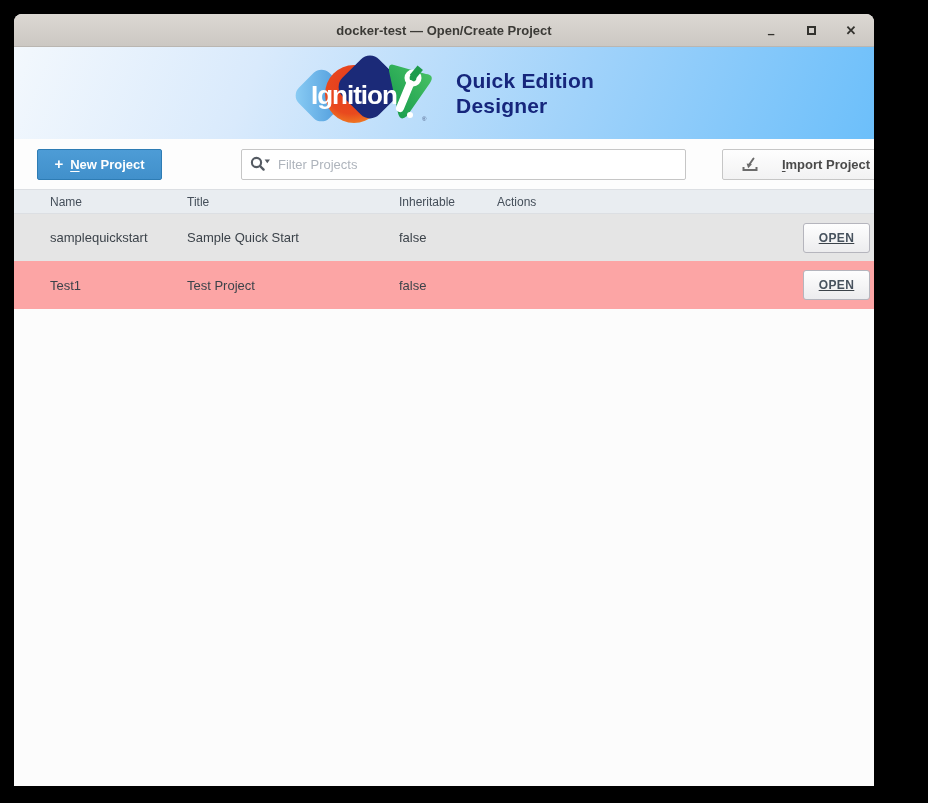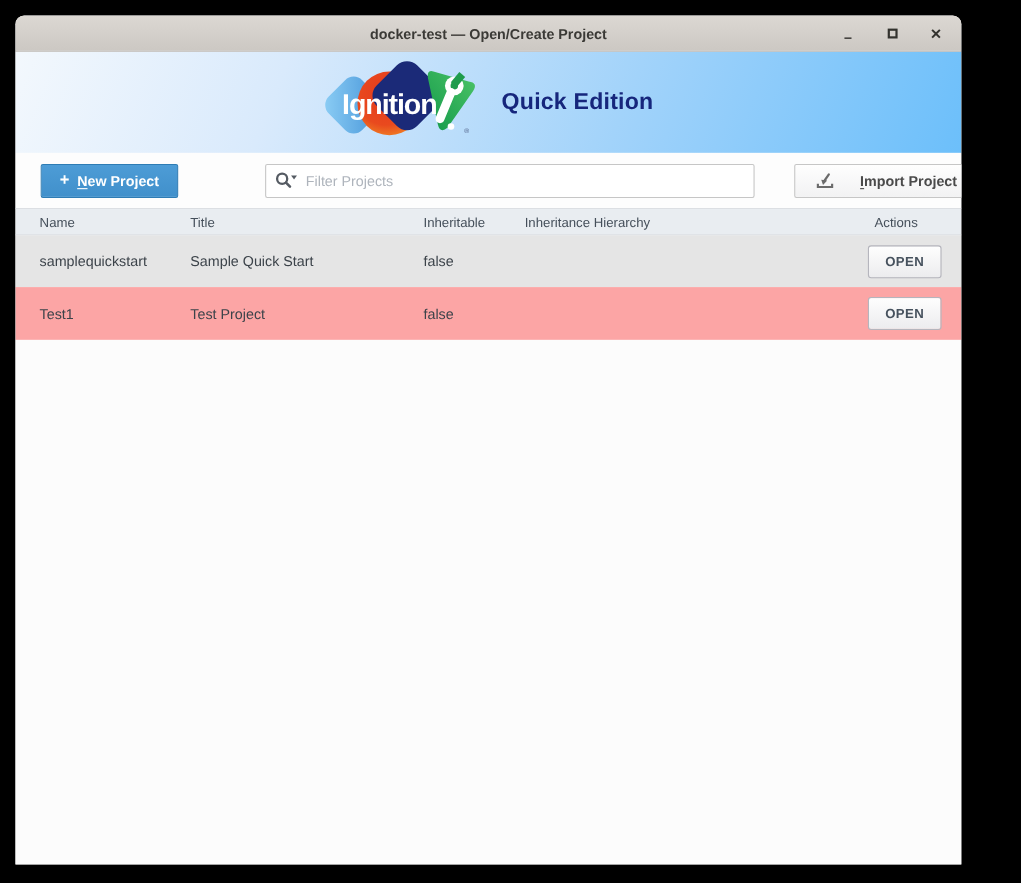--- a/index.html
+++ b/index.html
@@ -133,39 +133,39 @@
     font-weight: bold;
     display: flex; align-items: center; justify-content: center;
     gap: 24px;
     cursor: pointer;
   }
   .mnemonic { text-decoration: underline; text-underline-offset: 2px; }
   
   .grid-cols {
     display: grid;
     grid-template-columns: 137px 212px 92px 312px 1fr;
-    padding-left: 22px;
+    padding-left: 36px;
     align-items: center;
   }
   .table-header {
     flex: 0 0 25px;
     background: #e9edf1;
     border-top: 1px solid #dcdfe3;
     border-bottom: 1px solid #dcdfe3;
     font-size: 12px;
     color: #454f5a;
   }
   .table-header .col-actions { padding-left: 6px; }
   .table-row {
     font-size: 13px;
     color: #3c434a;
   }
   .row-0 { height: 47px; background: #e5e5e5; }
   .row-1 { height: 48px; background: #fca5a5; }
-  .actions-cell { display: flex; align-items: center; gap: 32px; }
+  .actions-cell { display: flex; align-items: center; gap: 32px; text-decoration: underline; }
   .btn-open {
     width: 67px; height: 30px;
     background: linear-gradient(#fefefe, #ececee);
     border: 1px solid #b5b5bd;
     border-radius: 3px;
     font-size: 12px;
     font-weight: bold;
     letter-spacing: 0.4px;
     color: #47525e;
     display: flex; align-items: center; justify-content: center;
@@ -231,20 +231,21 @@
           <circle cx="119" cy="25" r="3.4" fill="#1f9c4c"></circle>
           <rect x="119" y="13" width="7" height="12" transform="rotate(40 122 19)" fill="#1f9c4c"></rect>
           <line x1="116" y1="31" x2="106" y2="55" stroke="#ffffff" stroke-width="8" stroke-linecap="round"></line>
           <circle cx="116" cy="62" r="3" fill="#ffffff"></circle>
         </g>
         <text x="17" y="51" font-family="Liberation Sans, sans-serif" font-size="26" font-weight="bold" fill="#ffffff" letter-spacing="-1">Ignition</text>
         <text x="128" y="68" font-family="Liberation Sans, sans-serif" font-size="6" fill="#4a5a80">®</text>
       </svg>
       <div class="product-text">
         <div>Quick Edition</div>
+        <div>Designer</div>
       </div>
     </div>
   </div>
 
   <div class="toolbar">
     <button class="btn-new-project">
       <span class="plus-icon">+</span>
       <span><span class="mnemonic">N</span><span>ew Project</span></span>
     </button>
 
@@ -264,21 +265,20 @@
         <path d="M1.5 10 L1.5 13 L14.5 13 L14.5 10" fill="none" stroke="#6b6b6b" stroke-width="2"></path>
       </svg>
       <span><span class="mnemonic">I</span><span>mport Project</span></span>
     </button>
   </div>
 
   <div class="table-header grid-cols">
     <div>Name</div>
     <div>Title</div>
     <div>Inheritable</div>
-    <div>Inheritance Hierarchy</div>
     <div class="col-actions">Actions</div>
   </div>
 
   <div class="table-row row-0 grid-cols">
     <div>samplequickstart</div>
     <div>Sample Quick Start</div>
     <div>false</div>
     <div></div>
     <div class="actions-cell">
       <button class="btn-open">OPEN</button>

